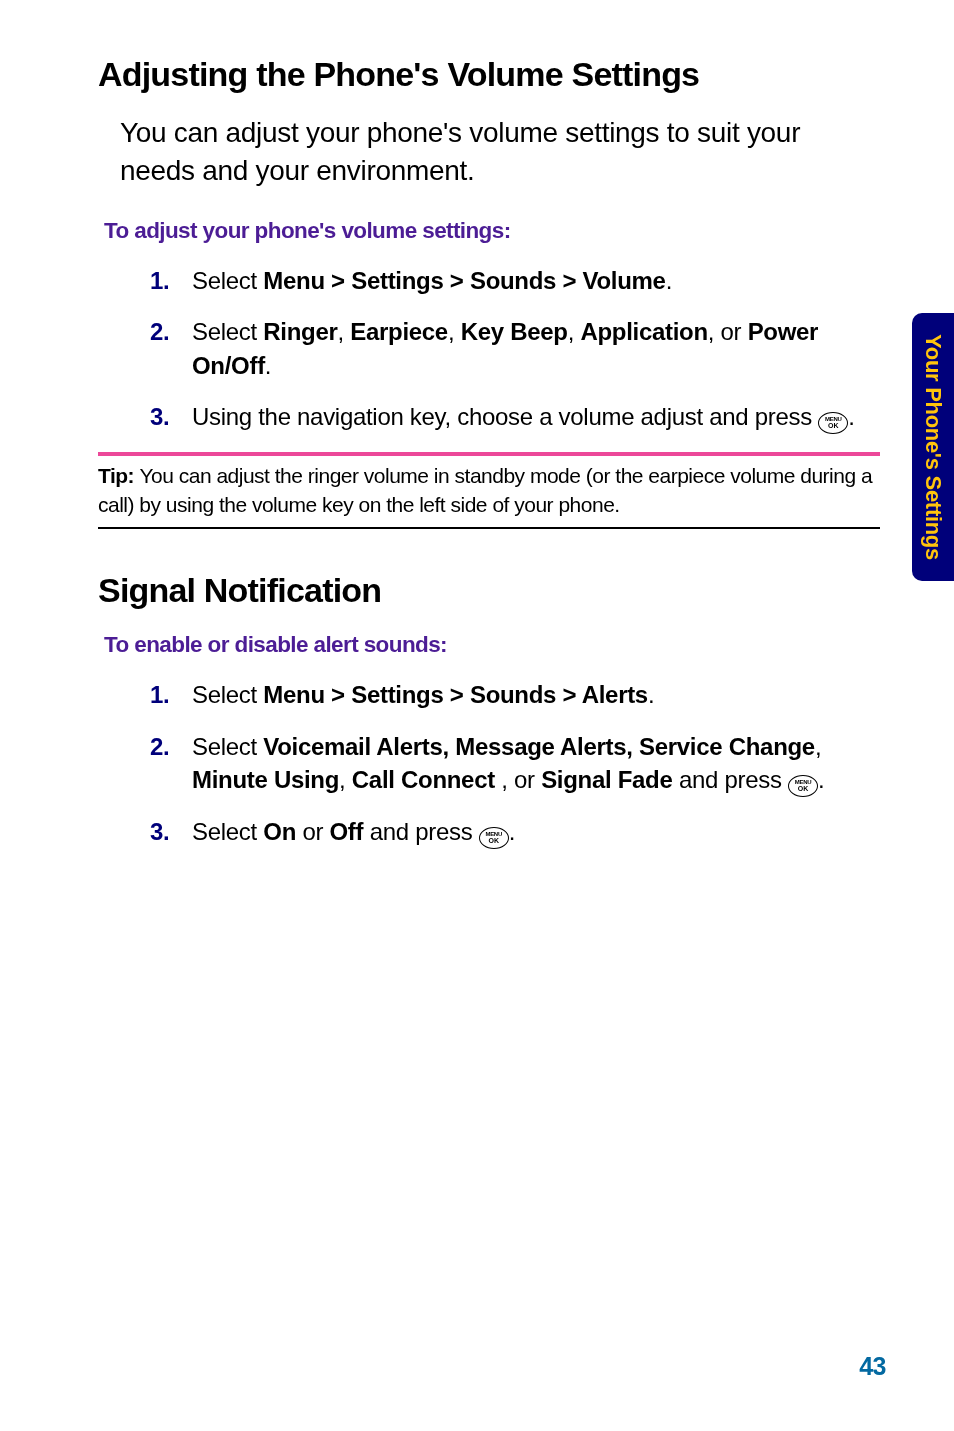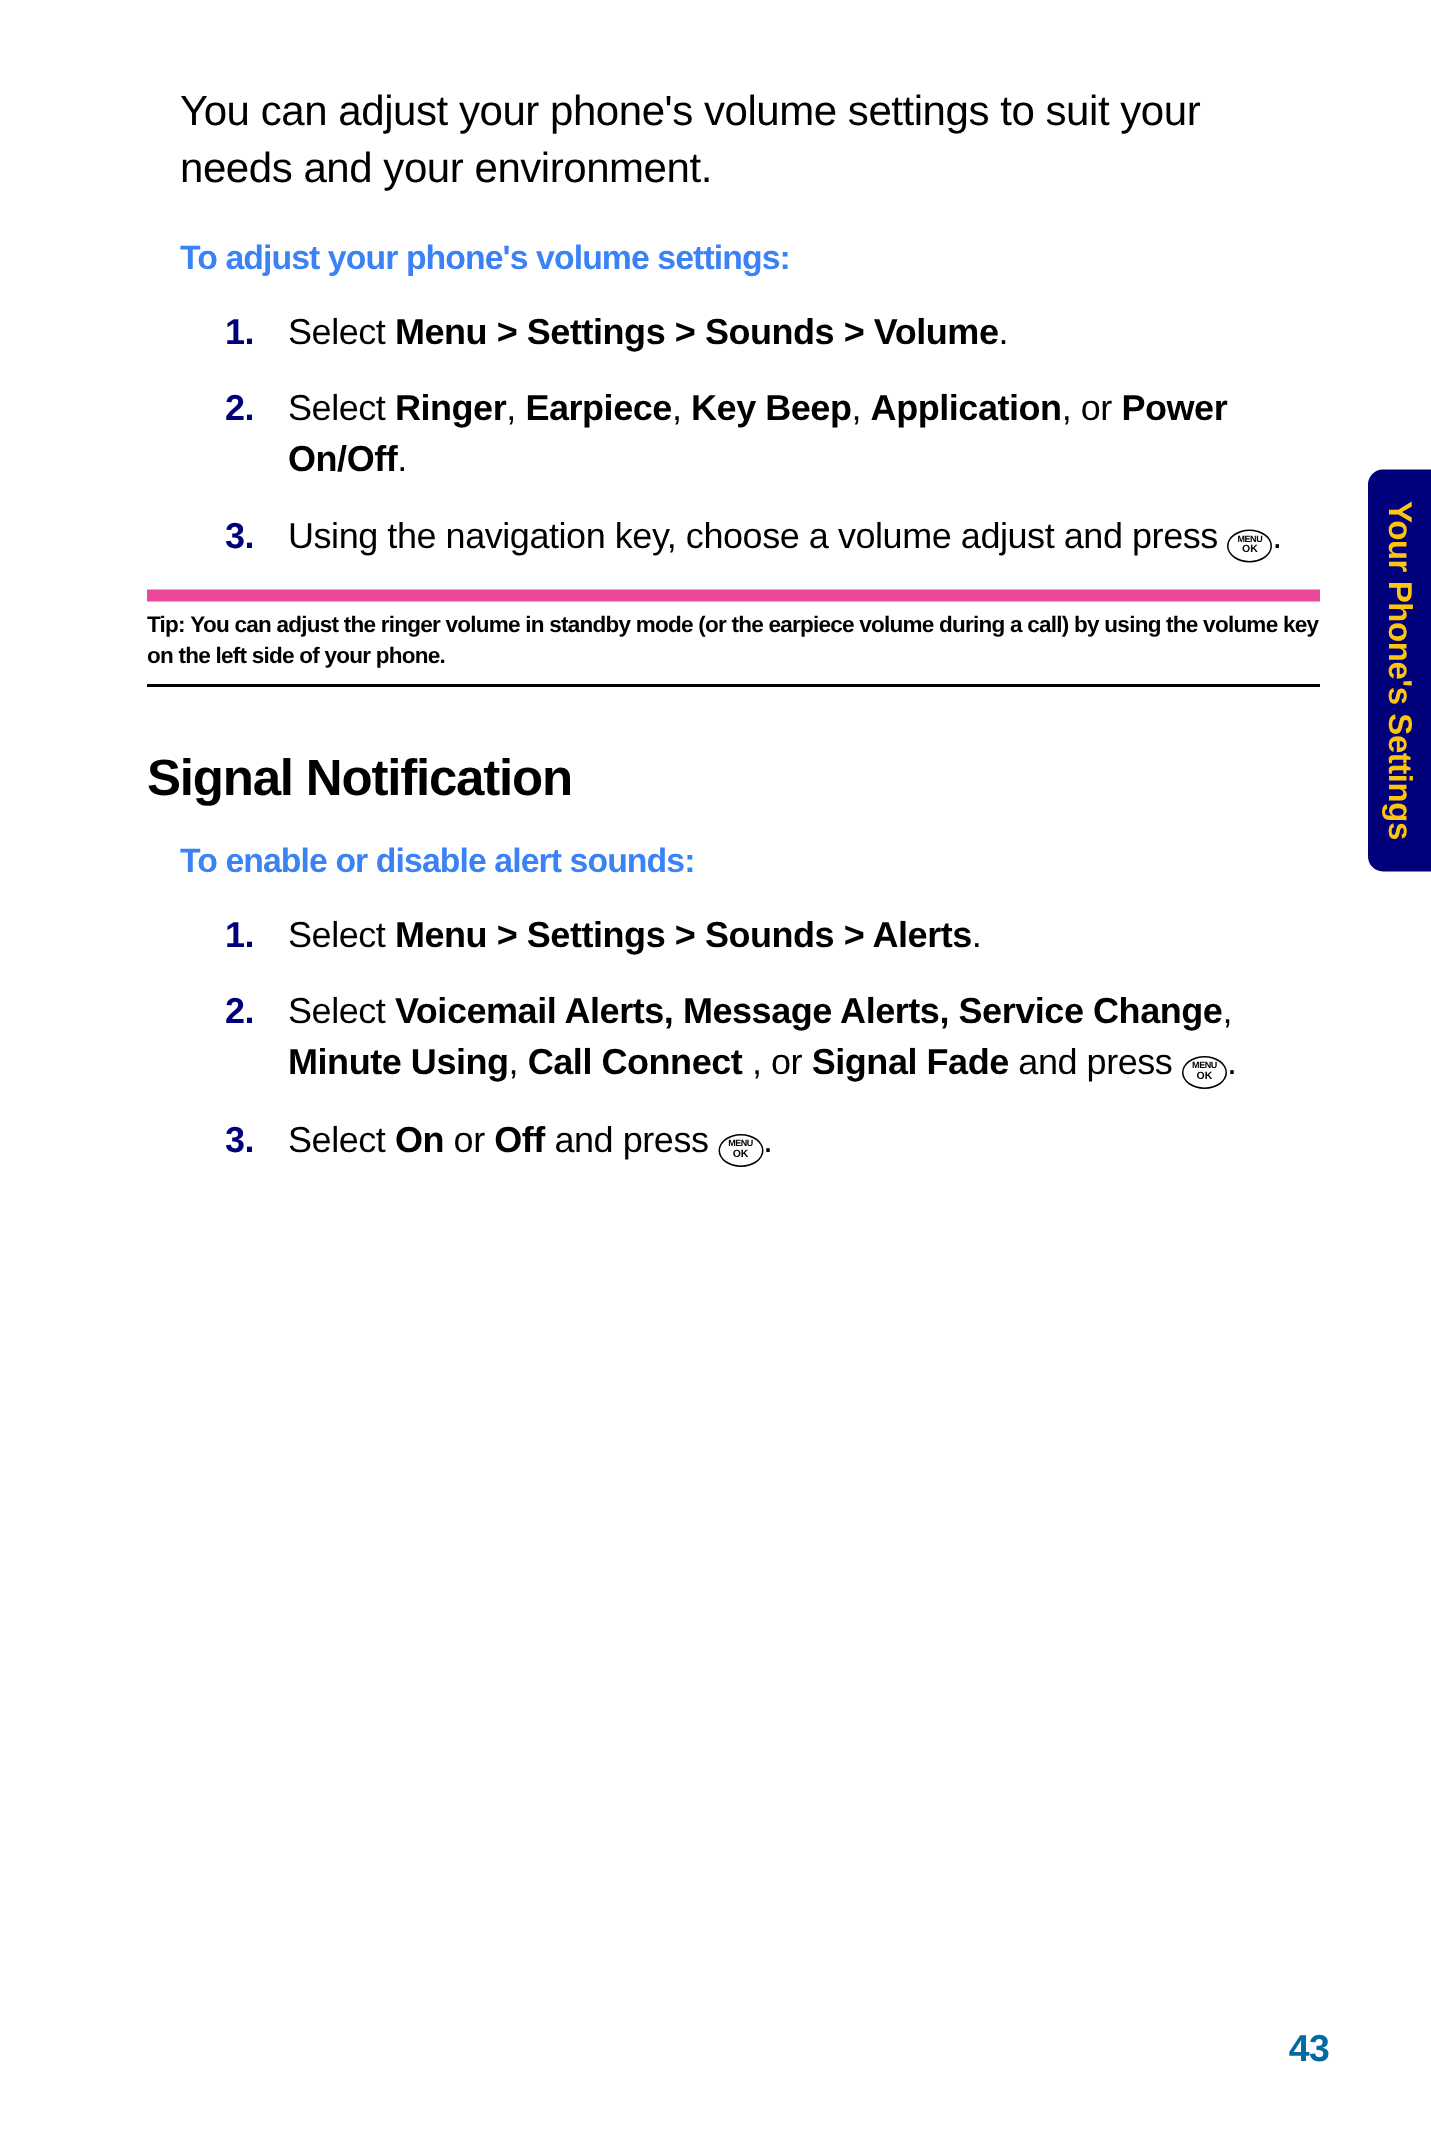--- a/index.html
+++ b/index.html
@@ -56,23 +56,23 @@
       line-height: 1.35;
       letter-spacing: -0.3px;
       margin-left: 22px;
       margin-bottom: 28px;
       padding-right: 50px;
     }
 
     .subhead {
       font-size: 22.5px;
       font-weight: bold;
-      color: #3b82f6;
+      color: #4c1d95;
       letter-spacing: -0.6px;
-      margin-left: 22px;
+      margin-left: 6px;
       margin-bottom: 20px;
     }
 
     ol {
       list-style: none;
       margin-left: 52px;
       padding-right: 30px;
     }
 
     ol li {
@@ -88,28 +88,27 @@
       font-weight: bold;
       min-width: 42px;
       flex-shrink: 0;
     }
 
     .li-body {
       flex: 1;
     }
 
     .tip-block {
-      border-top: 8px solid #ec4899;
+      border-top: 4px solid #ec4899;
       border-bottom: 2px solid #000;
       padding: 6px 0 8px 0;
       margin: 12px 6px 42px 0;
-      font-size: 15px;
+      font-size: 21px;
       line-height: 1.35;
       letter-spacing: -0.5px;
-      font-weight: bold;
     }
 
     .section1 {
       margin-bottom: 16px;
     }
 
     .section2 h2 {
       margin-bottom: 22px;
     }
 
@@ -167,20 +166,21 @@
 </head>
 <body>
 
 <div class="side-tab">
   <span class="side-tab-text">Your Phone's Settings</span>
 </div>
 
 <div class="page">
 
   <div class="section1">
+    <h2>Adjusting the Phone's Volume Settings</h2>
 
     <p class="body-text">You can adjust your phone's volume settings to suit your needs and your environment.</p>
 
     <p class="subhead">To adjust your phone's volume settings:</p>
 
     <ol>
       <li>
         <span class="li-marker">1.</span>
         <span class="li-body">
           <span>Select </span><b>Menu &gt; Settings &gt; Sounds &gt; Volume</b><span>.</span>

